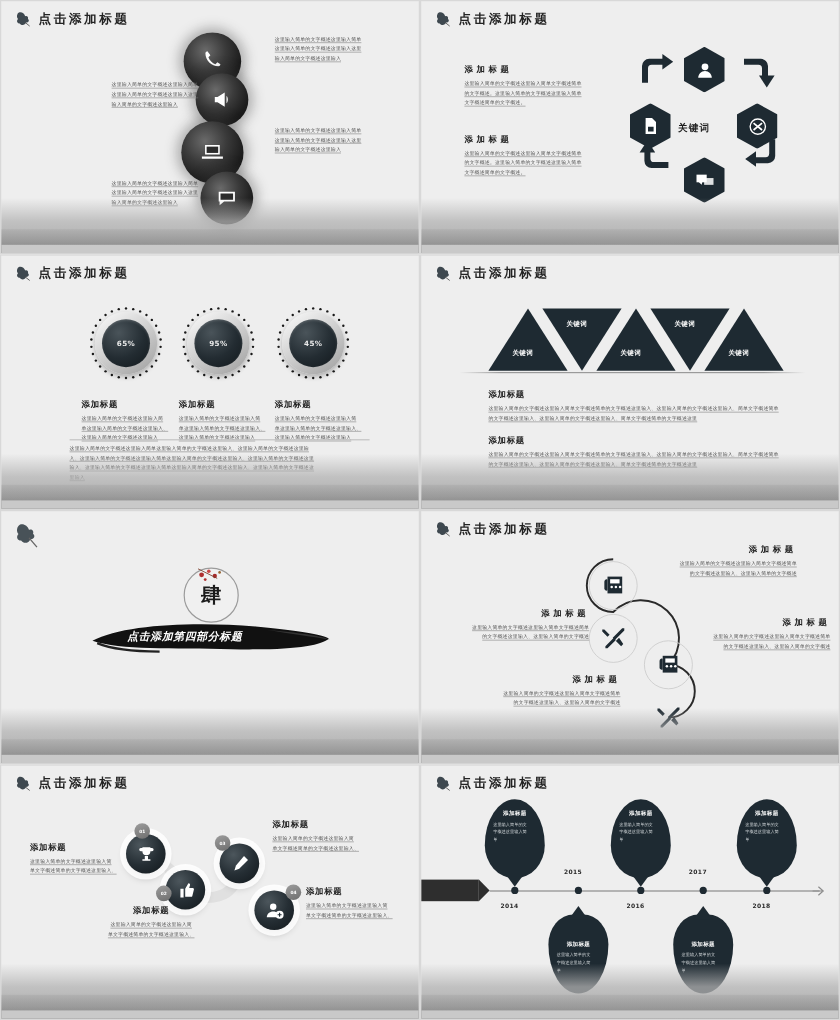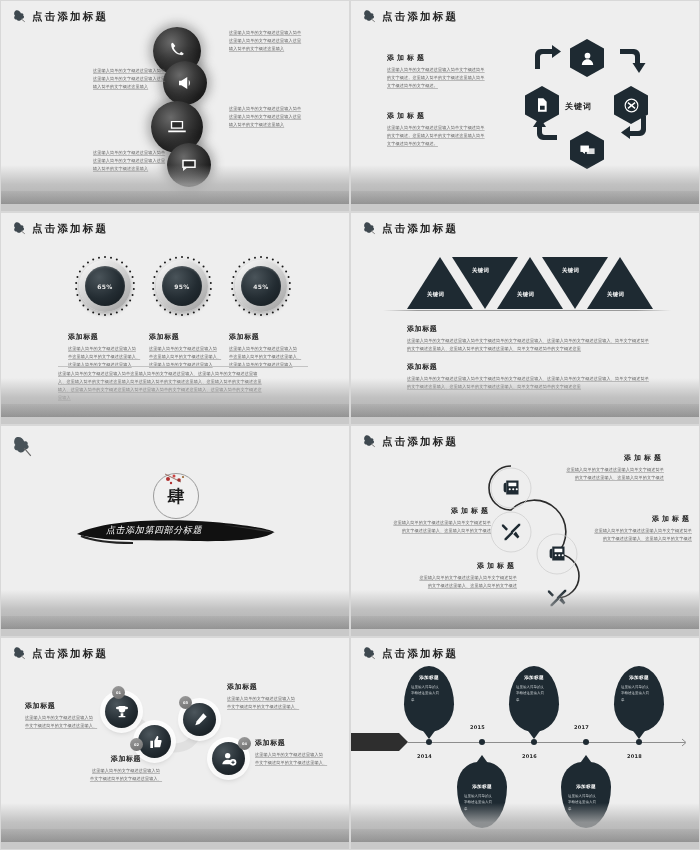--- a/index.html
+++ b/index.html
@@ -62,21 +62,21 @@
   .tri-up{border-left:33px solid transparent;border-right:33px solid transparent;border-bottom:52px solid #1e2a32;}
   .tri-dn{border-left:33px solid transparent;border-right:33px solid transparent;border-top:52px solid #1e2a32;}
   .tri-lab{position:absolute;font-size:5.4px;font-weight:bold;color:#fff;letter-spacing:.4px;white-space:nowrap;}
   .tri-base{position:absolute;height:1px;background:linear-gradient(to right,rgba(120,120,120,0),#9a9a9a 12%,#9a9a9a 88%,rgba(120,120,120,0));}
 
   
   .num-circle{position:absolute;width:44px;height:44px;border-radius:50%;border:1px solid #9b9b9b;
       display:flex;align-items:center;justify-content:center;background:rgba(255,255,255,.15);}
   .num-circle span{font-size:17px;font-weight:bold;color:#1b1b1b;font-family:"DejaVu Serif","Liberation Serif",serif;}
   .brush{position:absolute;}
-  .brush-txt{position:absolute;font-size:9px;font-weight:normal;font-style:italic;color:#fff;
+  .brush-txt{position:absolute;font-size:9px;font-weight:bold;font-style:italic;color:#fff;
       letter-spacing:.6px;white-space:nowrap;}
 
   
   .sc-ico{position:absolute;width:26px;height:26px;display:flex;align-items:center;justify-content:center;}
 
   
   .bcirc{position:absolute;border-radius:50%;
       background:radial-gradient(circle at 35% 28%,#4c565c,#252e34 52%,#11171b);
       display:flex;align-items:center;justify-content:center;
       box-shadow:0 0 0 5px rgba(255,255,255,.85),0 3px 7px rgba(0,0,0,.3);}

